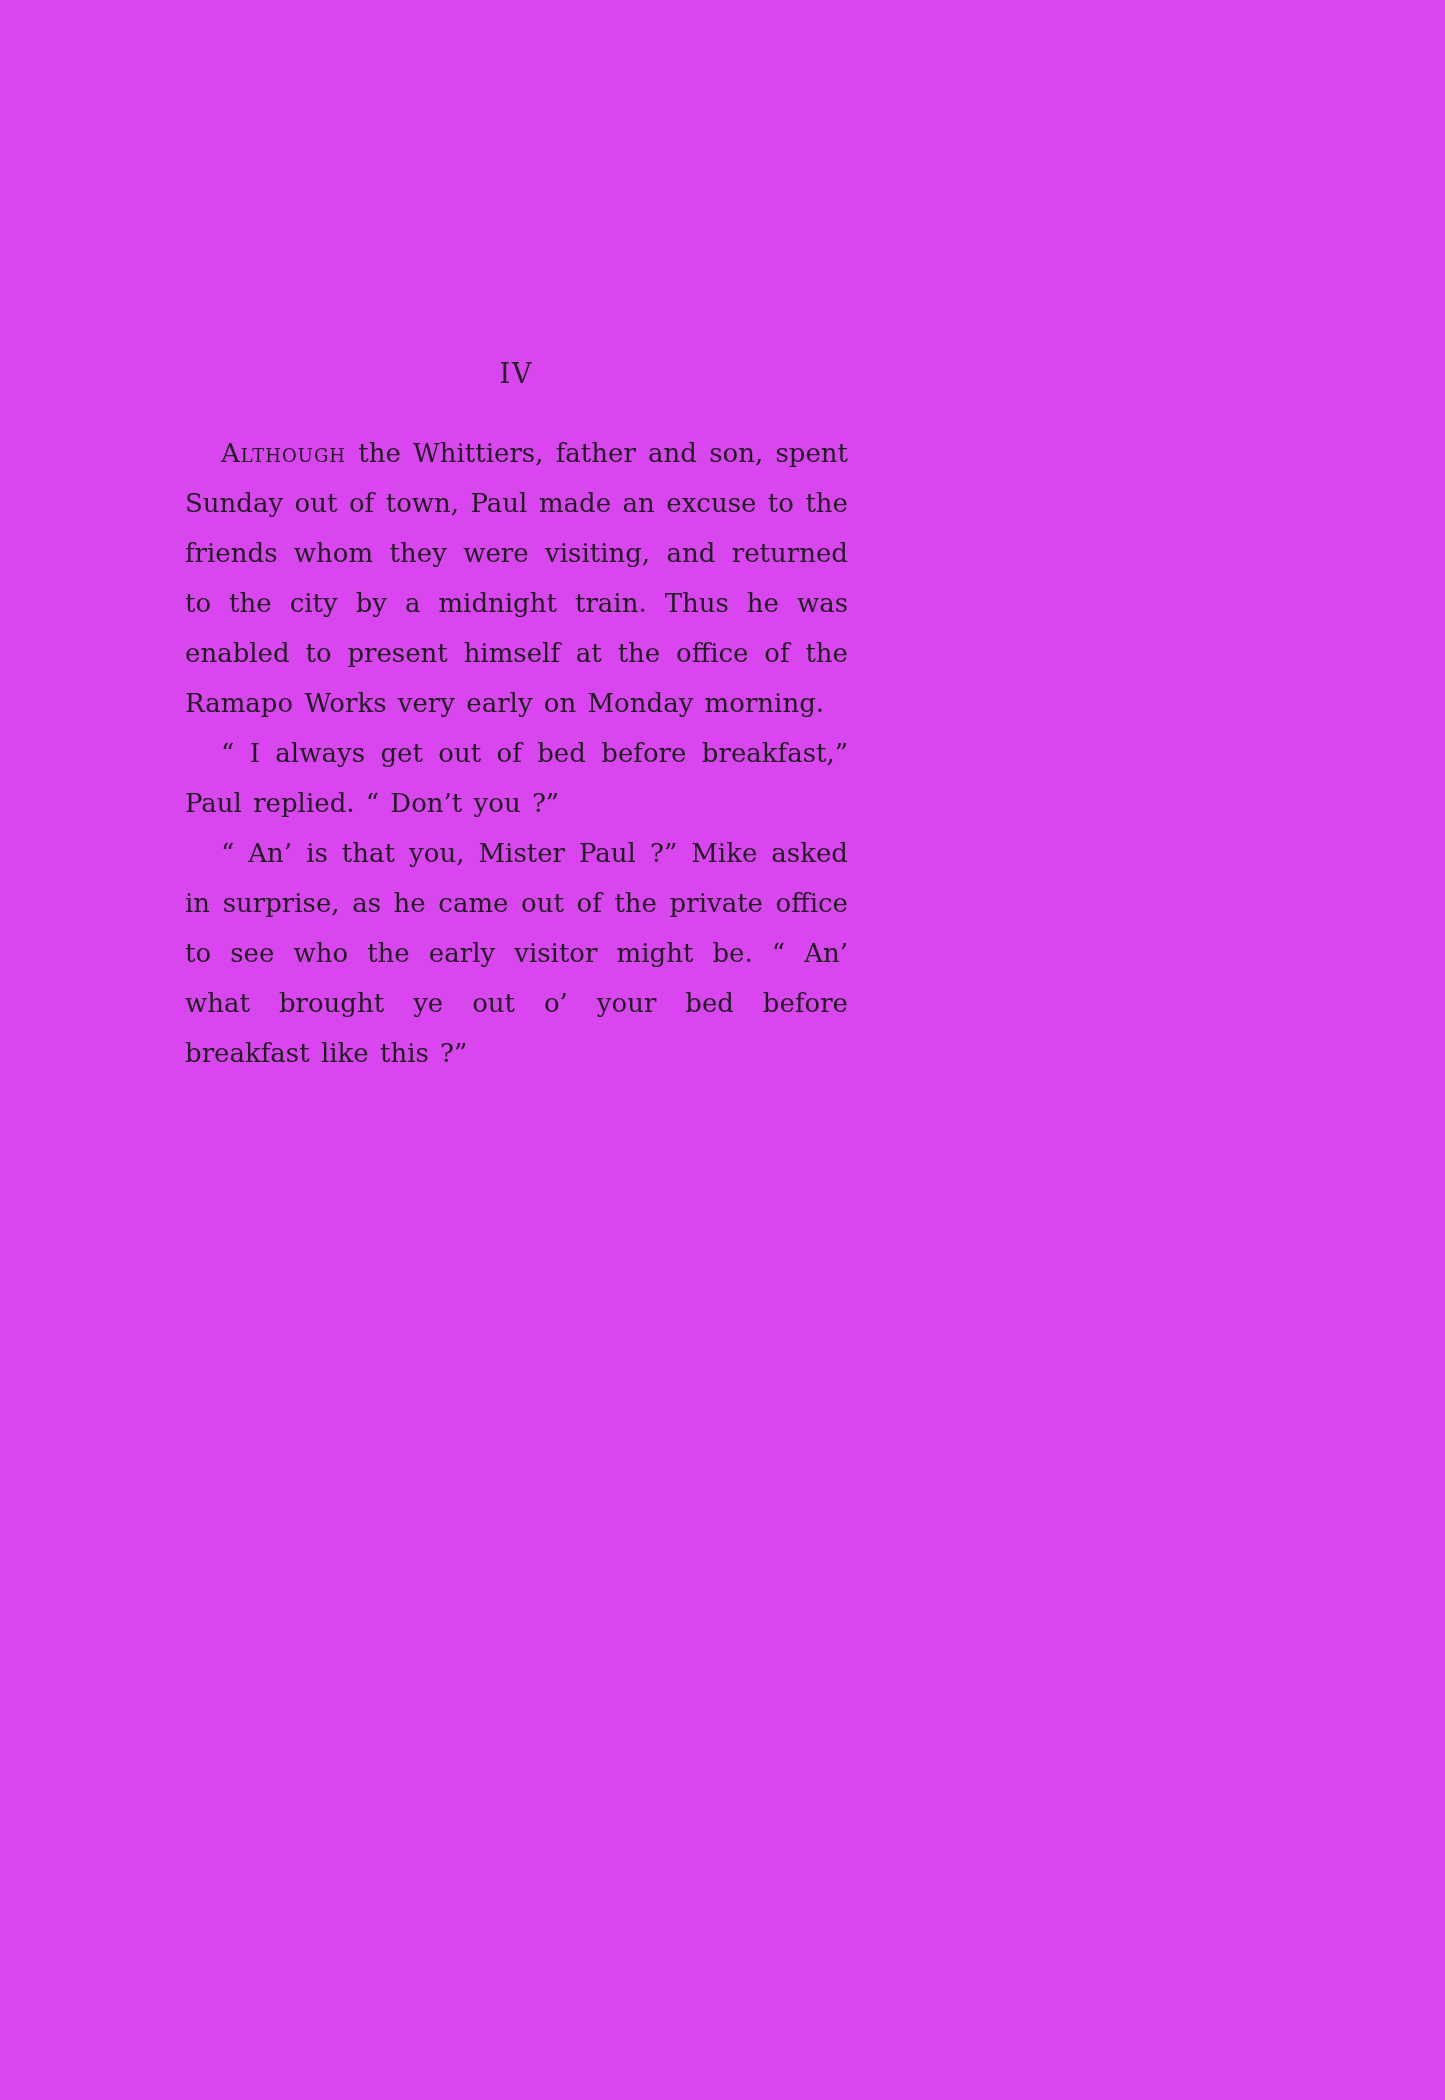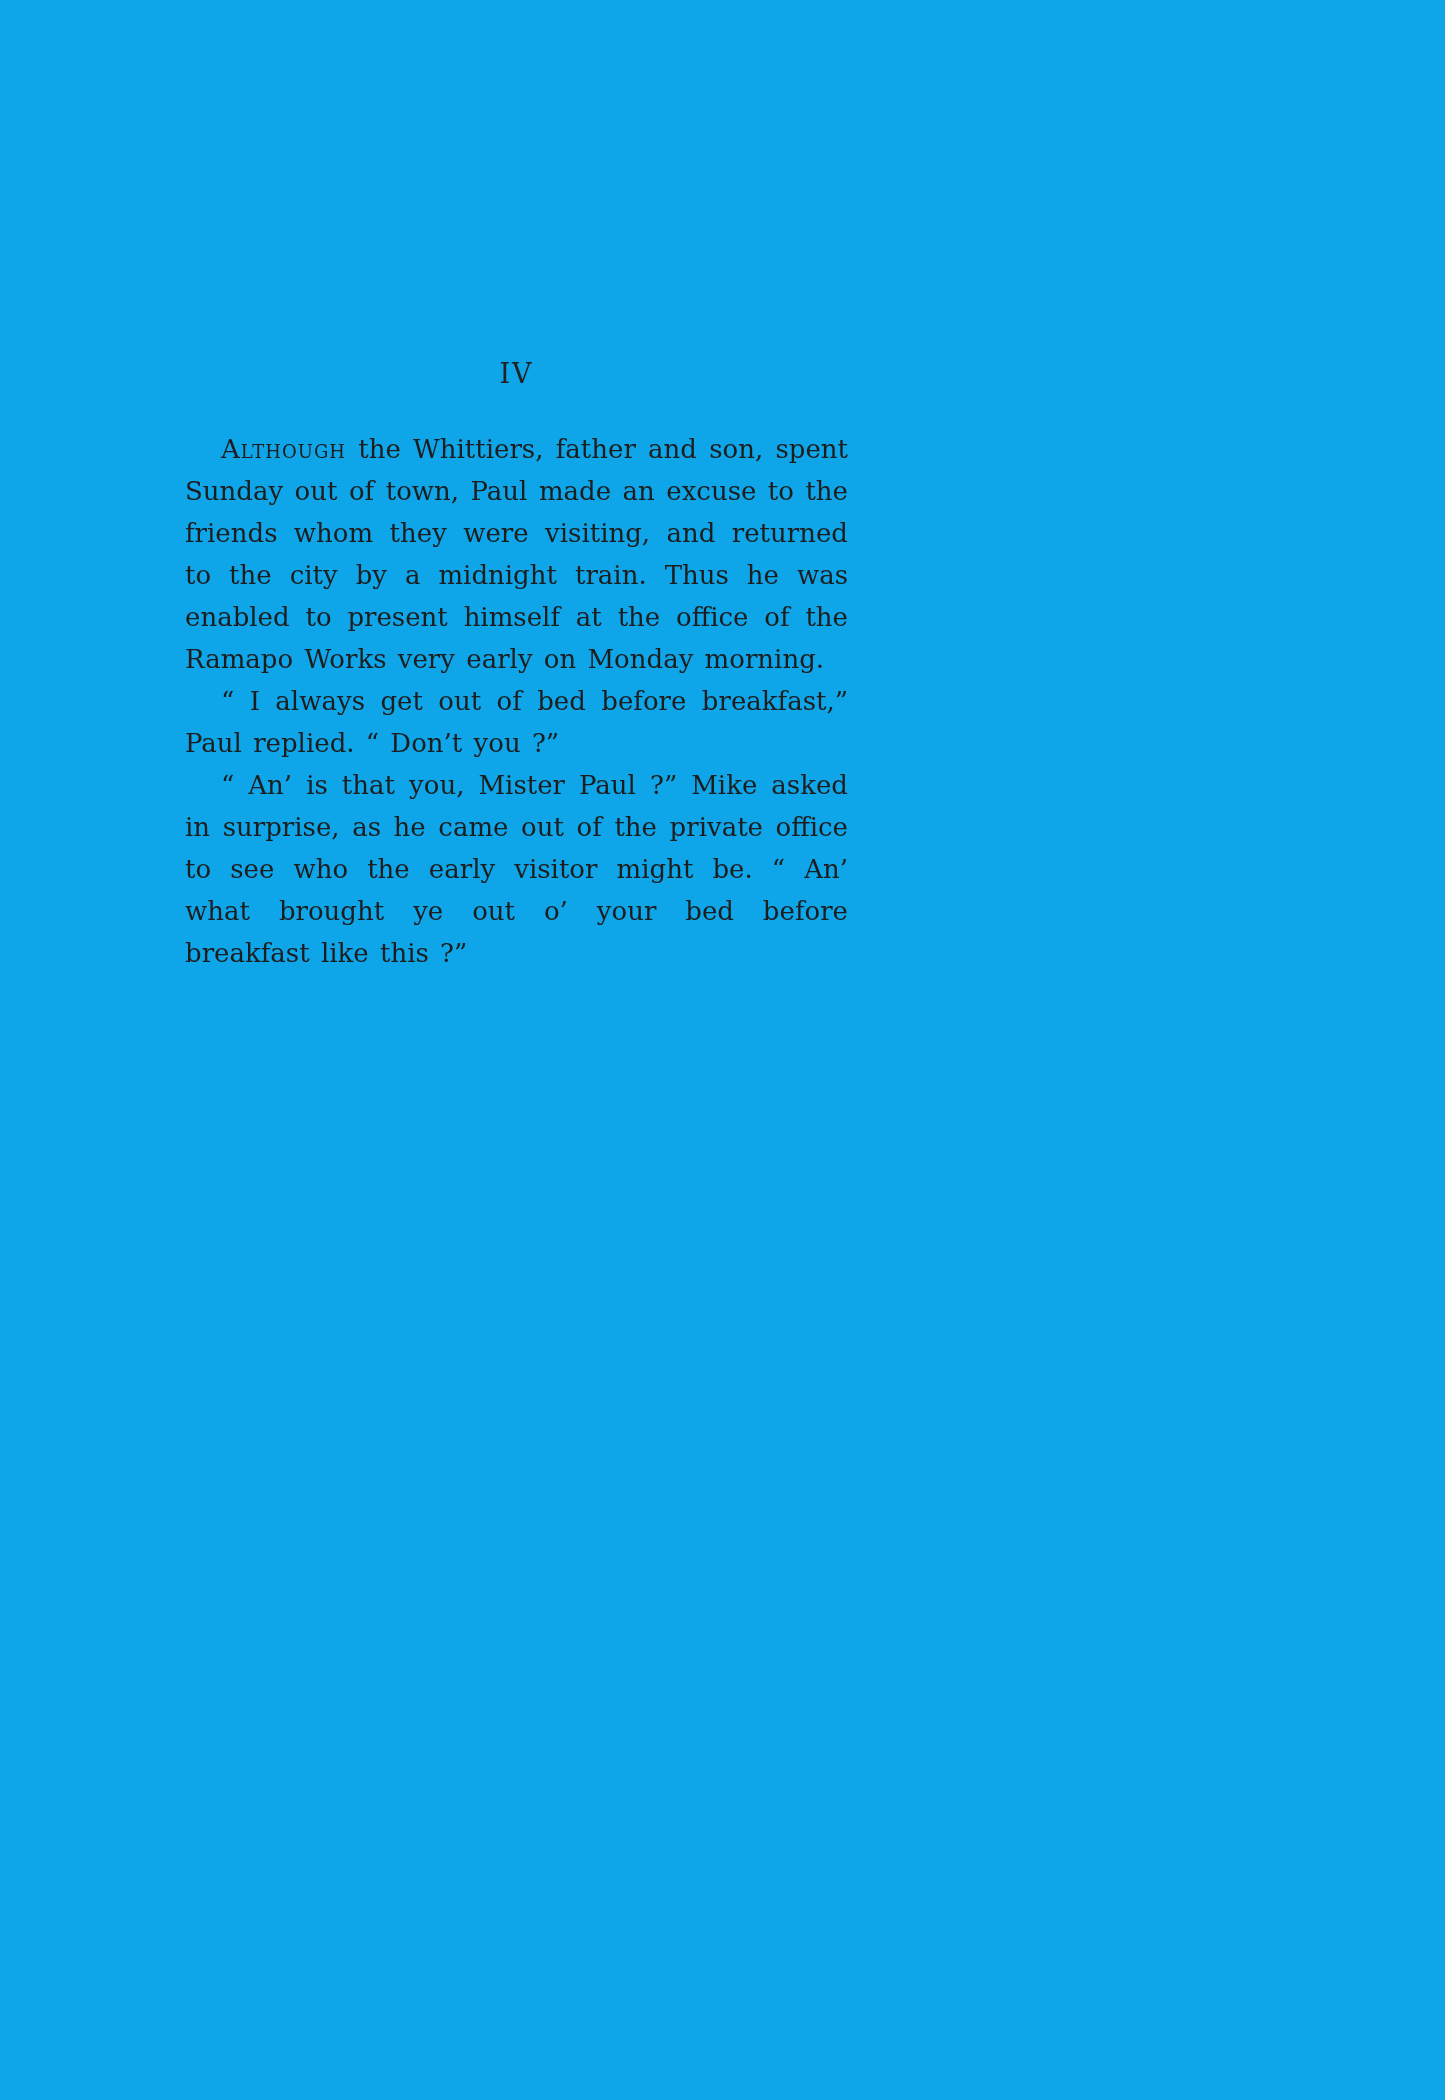--- a/index.html
+++ b/index.html
@@ -14,40 +14,40 @@
     color: #1d1d1d;
     position: relative;
     overflow: hidden;
   }
   .scan-page {
     position: absolute;
     top: 0;
     left: 0;
     width: 1445px;
     height: 2100px;
-    background: #0ea5e9;
+    background: #d946ef;
   }
   .text-block {
     position: absolute;
     left: 185px;
     top: 358px;
     width: 663px;
   }
   .chapter-heading {
     text-align: center;
     font-size: 27px;
     letter-spacing: 2px;
     line-height: 32px;
     margin: 0 0 38px 0;
     color: #222;
   }
   .para {
     margin: 0;
     font-size: 26px;
-    line-height: 42px;
+    line-height: 50px;
     text-align: justify;
     text-indent: 36px;
     word-spacing: 3px;
     color: #1d1d1d;
   }
   .lead-word {
     font-variant: small-caps;
     letter-spacing: 1px;
   }
 </style>

